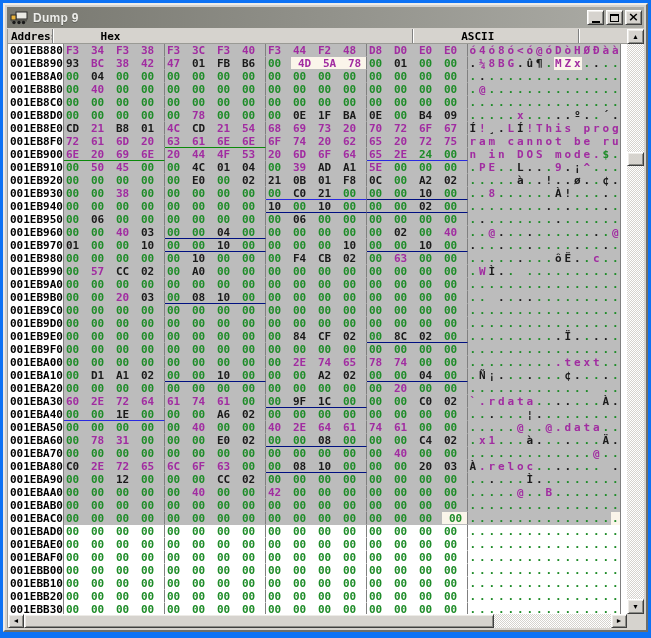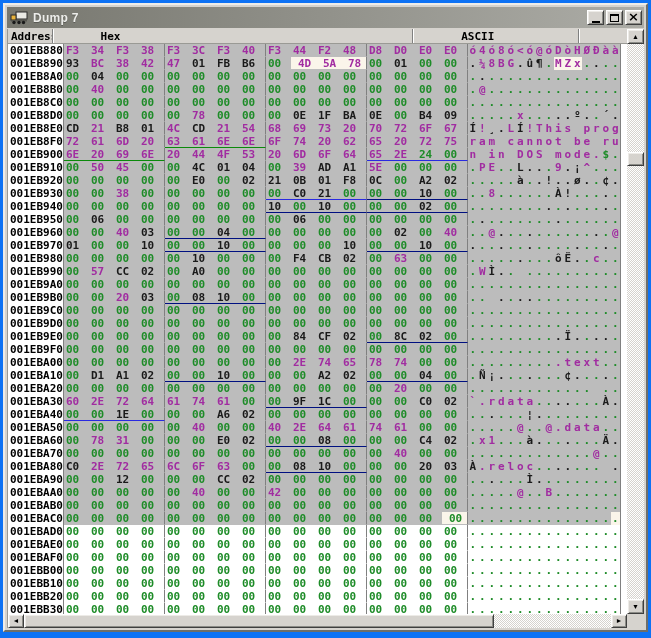--- a/index.html
+++ b/index.html
@@ -62,21 +62,21 @@
       <span class="ticon">
         <svg width="18" height="15" viewBox="0 0 18 15">
           <rect x="6" y="2" width="11" height="7" fill="#E9E9E4" stroke="#2A2A2A" stroke-width="1"></rect>
           <rect x="1" y="5" width="5" height="5" fill="#E8B33C" stroke="#2A2A2A" stroke-width="1"></rect>
           <rect x="1" y="10" width="16" height="1.5" fill="#55554F"></rect>
           <circle cx="4" cy="12.5" r="1.7" fill="#1A1A1A"></circle>
           <circle cx="9" cy="12.5" r="1.7" fill="#1A1A1A"></circle>
           <circle cx="13.5" cy="12.5" r="1.7" fill="#1A1A1A"></circle>
         </svg>
       </span>
-      <span class="ttext">Dump 7</span>
+      <span class="ttext">Dump 9</span>
       <span class="tbtns">
         <button class="tb">
             <span class="mg"></span>
           </button>
         <button class="tb">
             <span class="xg"></span>
           </button>
         <button class="tb">
             <span class="cg">×</span>
           </button>

